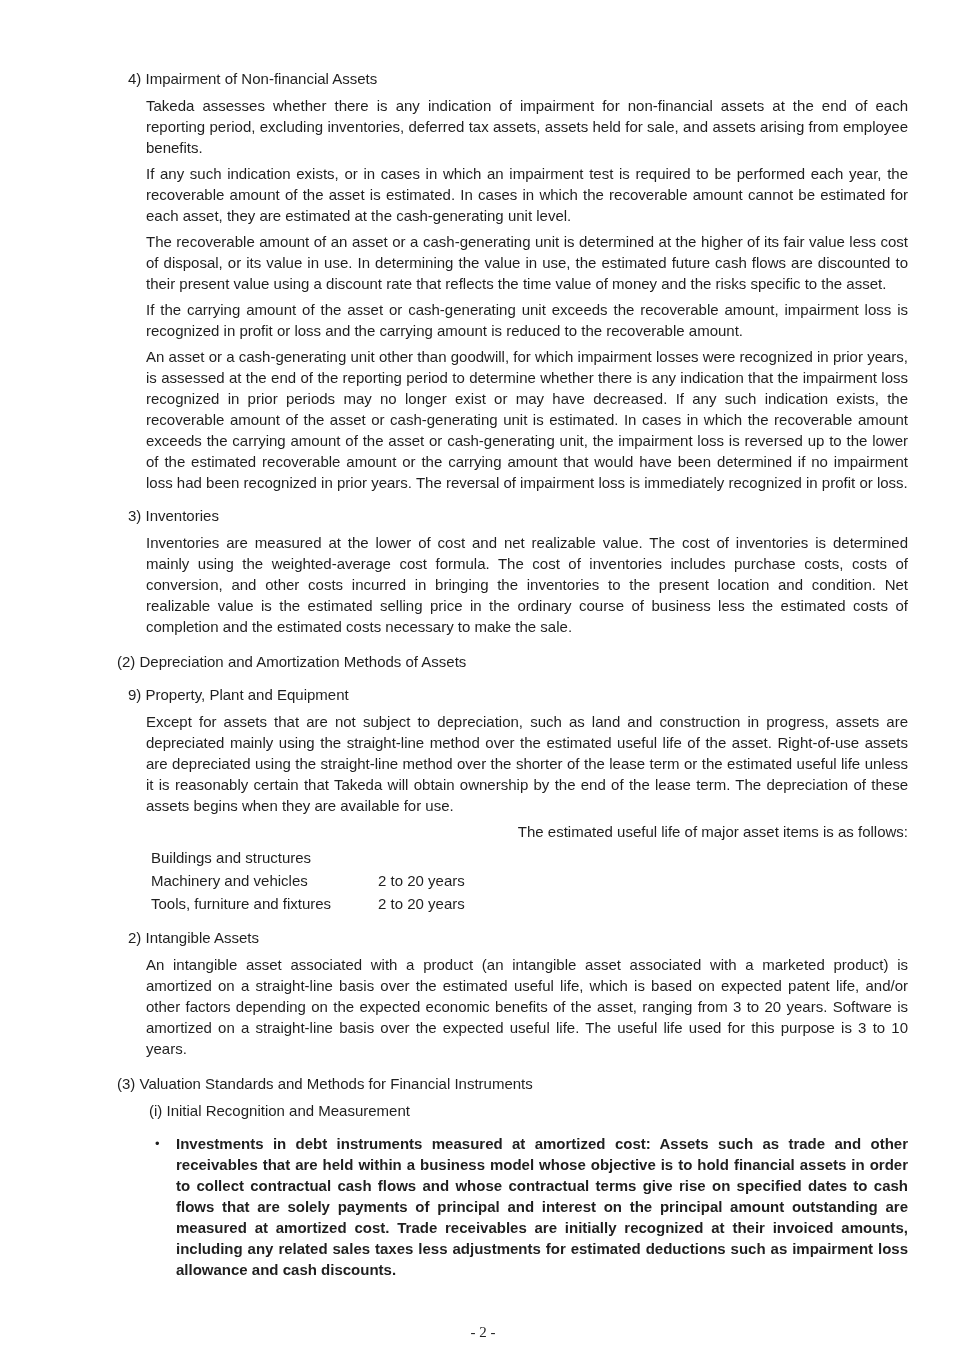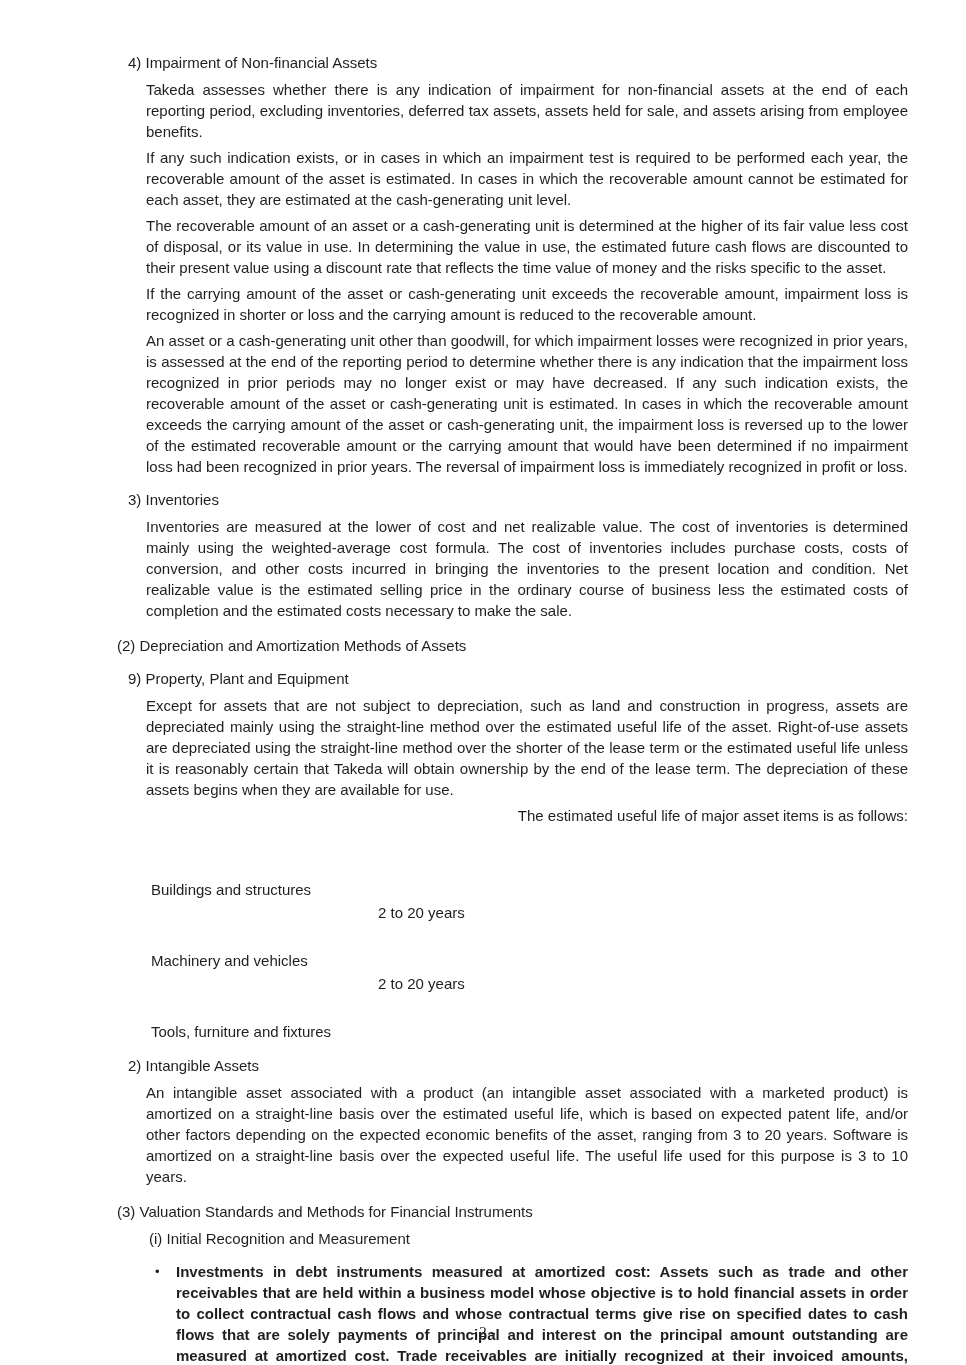--- a/index.html
+++ b/index.html
@@ -14,21 +14,21 @@
     overflow: hidden;
     font-family: "Liberation Sans", sans-serif;
     font-size: 15px;
     line-height: 21px;
     color: #1f1f1f;
     -webkit-font-smoothing: antialiased;
   }
   .page {
     position: absolute;
     inset: 0;
-    padding-top: 52px;
+    padding-top: 68px;
     box-sizing: border-box;
   }
   
   .h-l1 {
     margin: 14px 58px 6px 117px;
   }
   
   .h-l2 {
     margin: 12px 58px 6px 128px;
   }
@@ -54,21 +54,20 @@
     margin: 4px 58px 4px 151px;
   }
   .trow {
     display: flex;
     line-height: 22px;
     margin-bottom: 1px;
   }
   .tcell-item {
     width: 227px;
     flex: none;
-    margin-top: 48px;
   }
   .tcell-life {
     flex: 1;
   }
   .bullet {
     display: flex;
     margin: 5px 58px 5px 155px;
   }
   .bullet-marker {
     flex: none;
@@ -94,21 +93,21 @@
 </style>
 </head>
 <body>
 
 <div class="page">
 
   <div class="h-l2 first">4) Impairment of Non-financial Assets</div>
   <p class="para">Takeda assesses whether there is any indication of impairment for non-financial assets at the end of each reporting period, excluding inventories, deferred tax assets, assets held for sale, and assets arising from employee benefits.</p>
   <p class="para">If any such indication exists, or in cases in which an impairment test is required to be performed each year, the recoverable amount of the asset is estimated. In cases in which the recoverable amount cannot be estimated for each asset, they are estimated at the cash-generating unit level.</p>
   <p class="para">The recoverable amount of an asset or a cash-generating unit is determined at the higher of its fair value less cost of disposal, or its value in use. In determining the value in use, the estimated future cash flows are discounted to their present value using a discount rate that reflects the time value of money and the risks specific to the asset.</p>
-  <p class="para">If the carrying amount of the asset or cash-generating unit exceeds the recoverable amount, impairment loss is recognized in shorter or loss and the carrying amount is reduced to the recoverable amount.</p>
+  <p class="para">If the carrying amount of the asset or cash-generating unit exceeds the recoverable amount, impairment loss is recognized in profit or loss and the carrying amount is reduced to the recoverable amount.</p>
   <p class="para">An asset or a cash-generating unit other than goodwill, for which impairment losses were recognized in prior years, is assessed at the end of the reporting period to determine whether there is any indication that the impairment loss recognized in prior periods may no longer exist or may have decreased. If any such indication exists, the recoverable amount of the asset or cash-generating unit is estimated. In cases in which the recoverable amount exceeds the carrying amount of the asset or cash-generating unit, the impairment loss is reversed up to the lower of the estimated recoverable amount or the carrying amount that would have been determined if no impairment loss had been recognized in prior years. The reversal of impairment loss is immediately recognized in profit or loss.</p>
 
   <div class="h-l2">3) Inventories</div>
   <p class="para">Inventories are measured at the lower of cost and net realizable value. The cost of inventories is determined mainly using the weighted-average cost formula. The cost of inventories includes purchase costs, costs of conversion, and other costs incurred in bringing the inventories to the present location and condition. Net realizable value is the estimated selling price in the ordinary course of business less the estimated costs of completion and the estimated costs necessary to make the sale.</p>
 
   <div class="h-l1">(2) Depreciation and Amortization Methods of Assets</div>
 
   <div class="h-l2">9) Property, Plant and Equipment</div>
   <p class="para">Except for assets that are not subject to depreciation, such as land and construction in progress, assets are depreciated mainly using the straight-line method over the estimated useful life of the asset. Right-of-use assets are depreciated using the straight-line method over the shorter of the lease term or the estimated useful life unless it is reasonably certain that Takeda will obtain ownership by the end of the lease term. The depreciation of these assets begins when they are available for use.</p>
   <p class="para intro">The estimated useful life of major asset items is as follows:</p>

